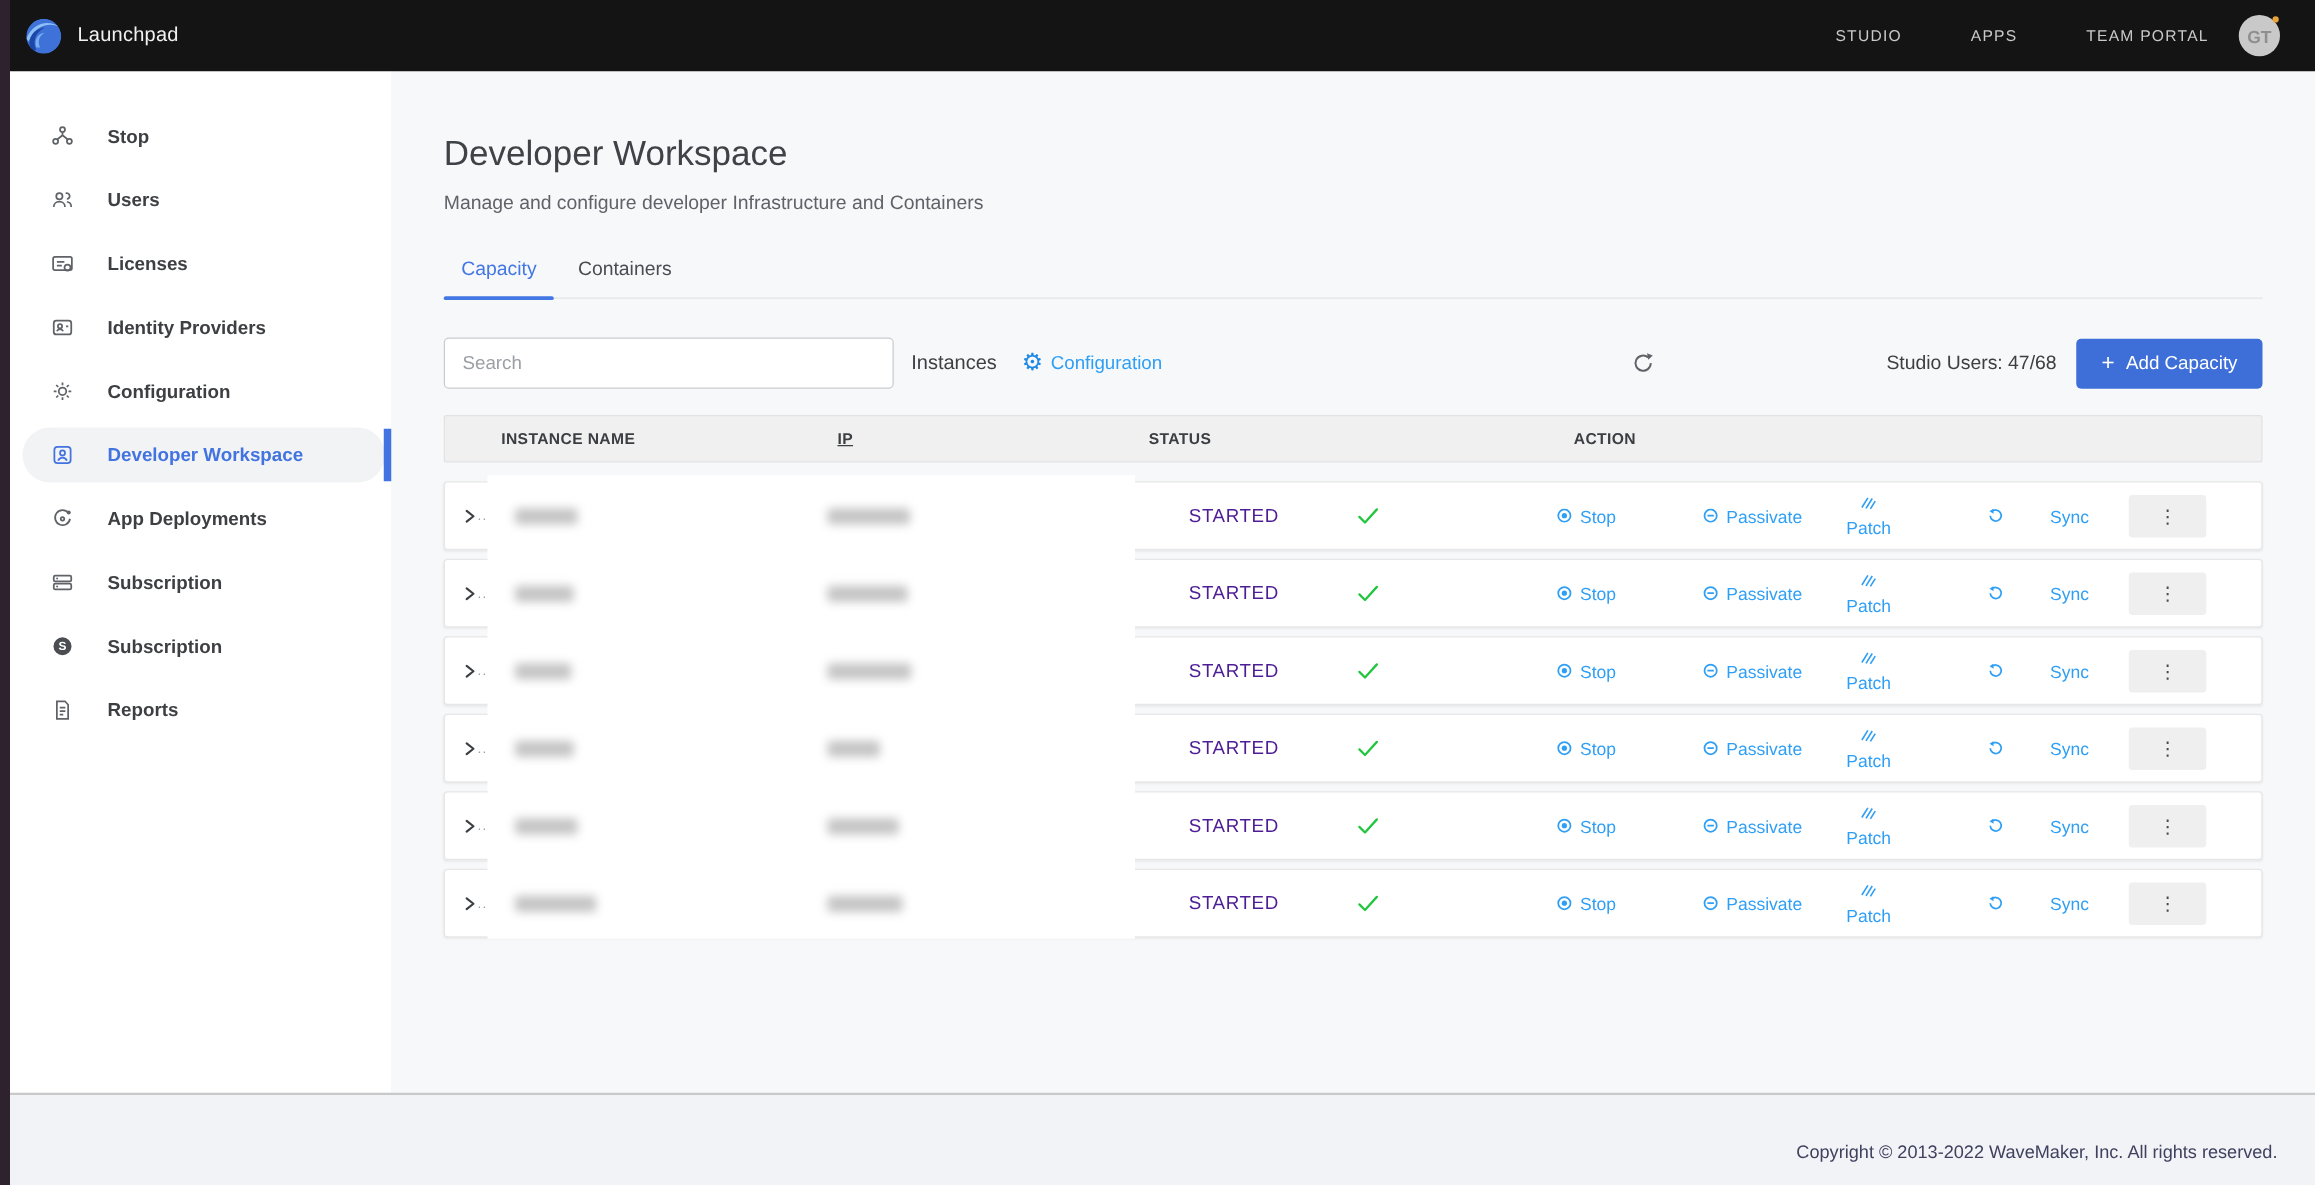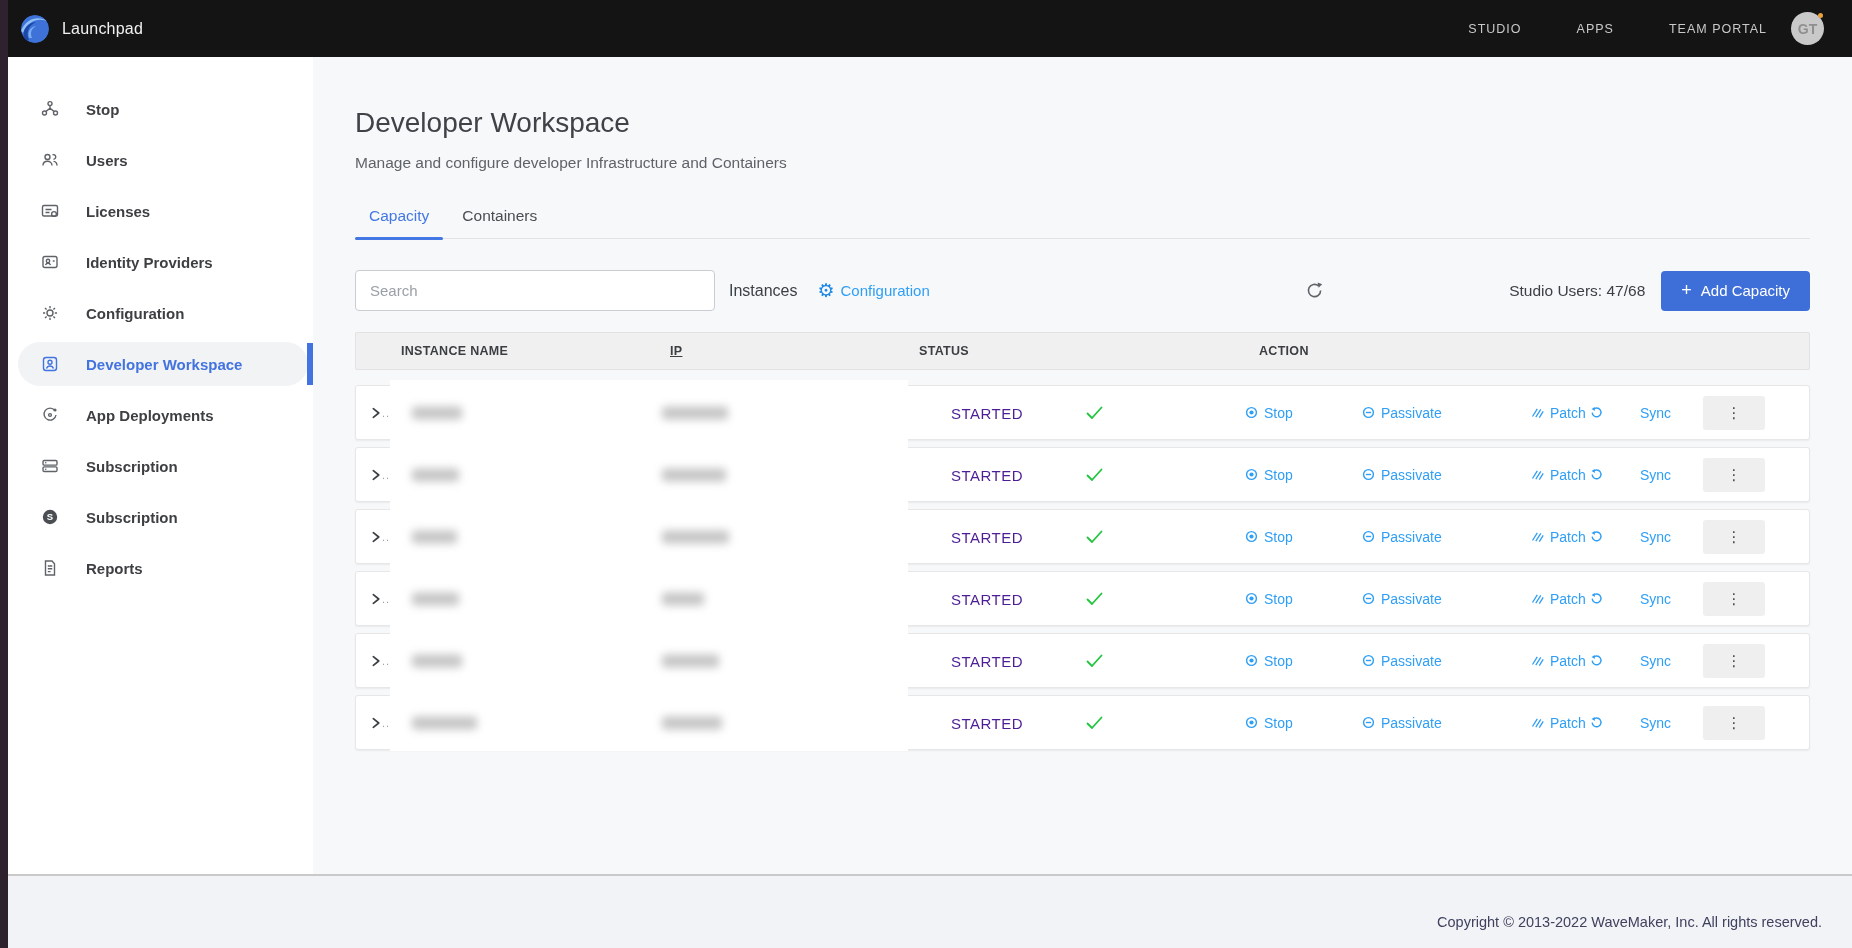--- a/index.html
+++ b/index.html
@@ -59,21 +59,21 @@
 
   .rows { margin-top:15px; position:relative; }
   .row { position:relative; height:55px; background:#fff; border:1px solid #e7e7e7; border-radius:3px; margin-bottom:7px; box-shadow:0 1px 2px rgba(0,0,0,.06); }
   .row > * { position:absolute; top:50%; transform:translateY(-50%); }
   .chev { left:13px; cursor:pointer; display:flex; }
   .ellip { left:26px; font-size:11px; color:#9aa0a6; letter-spacing:1px; }
   .status-text { left:595px; font-size:15px; color:#4c1d95; letter-spacing:.5px; }
   .check { left:730px; display:flex; }
   .action { display:flex; align-items:center; gap:6px; cursor:pointer; }
   .action span { font-size:14px; color:#2f9ff5; }
-  .a-stop { left:889px; } .a-passivate { left:1006px; } .a-patch { left:1175px; } .a-sync { left:1234px;gap:37px; }
+  .a-stop { left:889px; } .a-passivate { left:1006px; } .a-patch { left:1121px;flex-direction:column; } .a-sync { left:1234px;gap:37px; }
   .kebab { left:1347px; width:62px; height:34px; background:#efefef; border-radius:3px; border:none; display:flex; align-items:center; justify-content:center; cursor:pointer; }
   .kebab span { font-size:15px; color:#4a4a4a; font-family:"DejaVu Sans",sans-serif; }
 
   
   .band { position:absolute; left:35px; top:-5px; width:518px; height:calc(100% + 6px); background:#ffffff; z-index:2; }
   .band-row { position:relative; height:55px; margin-bottom:7px; }
   .band-row:first-child { margin-top:5px; }
   .pill { position:absolute; top:50%; transform:translateY(-50%); height:13px; border-radius:3px; background:#c5c5c5; filter:blur(4px); }
   .pill-name { left:22px; } .pill-ip { left:272px; }
 

